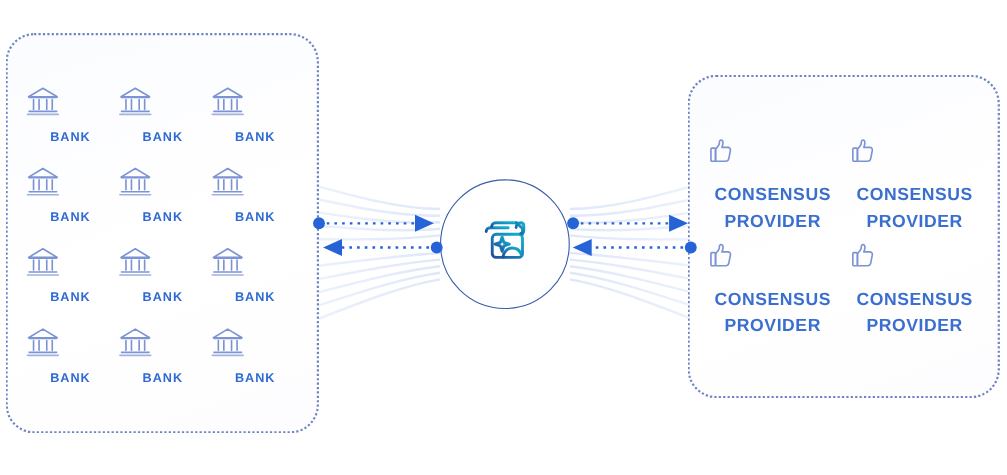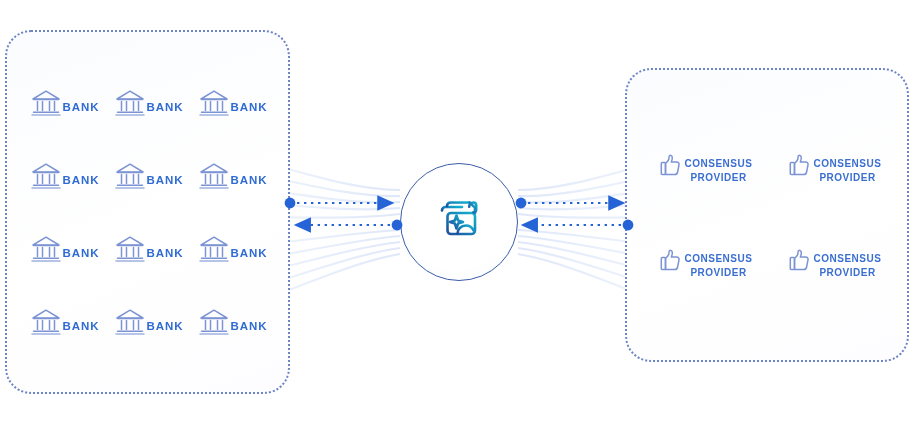--- a/index.html
+++ b/index.html
@@ -45,22 +45,21 @@
   #bank-grid {
     position: absolute;
     left: 22px; top: 68px;
     width: 252px; height: 292px;
     display: grid;
     grid-template-columns: repeat(3, 1fr);
     grid-template-rows: repeat(4, 1fr);
   }
   .node {
     display: flex;
-    flex-direction: row;
-    align-items: center;
+    flex-direction: column;
     justify-content: center;
   }
   .node-icon { display: block; }
   .node-label {
     margin-top: 6px;
     font-size: 11.5px;
     font-weight: bold;
     letter-spacing: 0.9px;
     color: #2f6bd3;
     text-align: center;
@@ -72,21 +71,21 @@
   #provider-grid {
     position: absolute;
     left: 638px; top: 120px;
     width: 258px; height: 190px;
     display: grid;
     grid-template-columns: repeat(2, 1fr);
     grid-template-rows: repeat(2, 1fr);
   }
   .provider-label {
     margin-top: 7px;
-    font-size: 10px;
+    font-size: 16px;
     font-weight: bold;
     letter-spacing: 0.5px;
     color: #3a6fd0;
     text-align: center;
     line-height: 1.45;
   }
 
   
   #hub {
     position: absolute;

